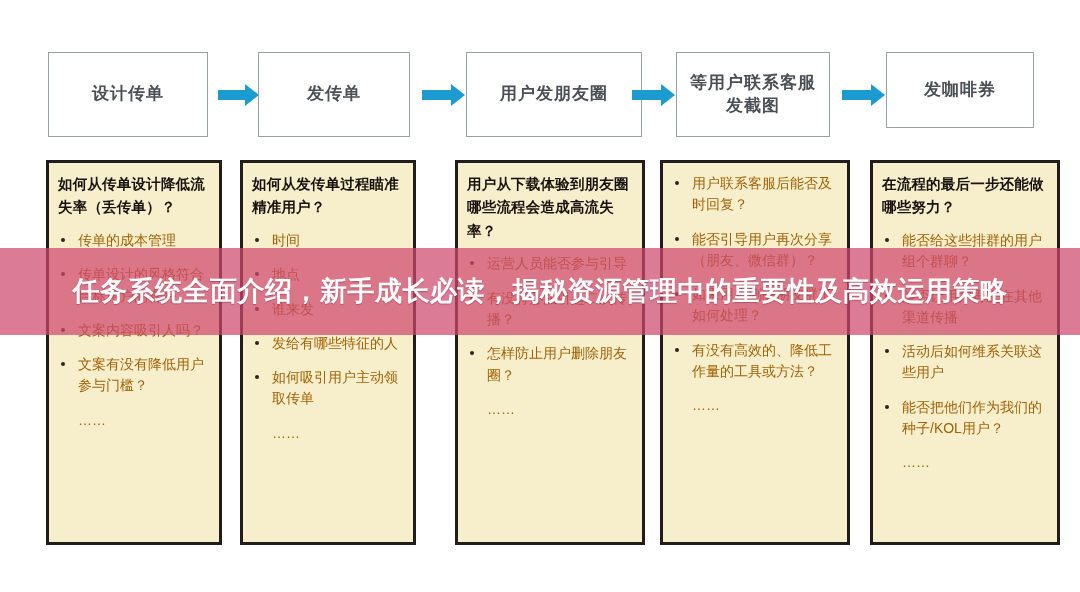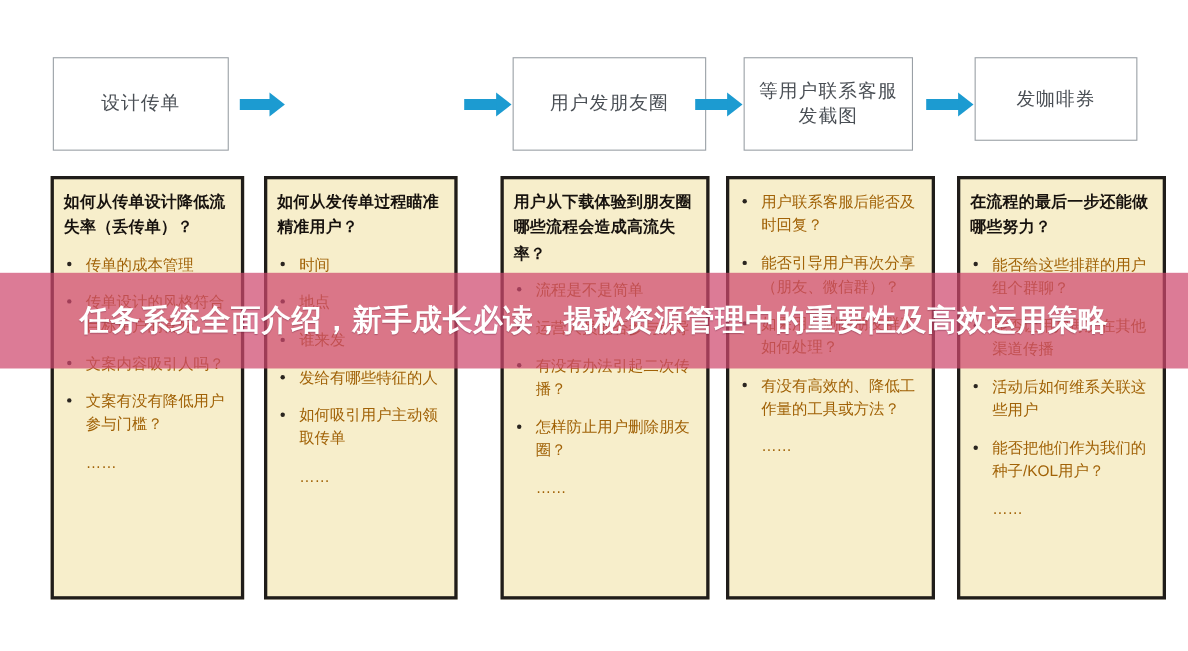--- a/index.html
+++ b/index.html
@@ -7,21 +7,21 @@
     width:1080px;height:592px;
     background:#ffffff;
     font-family:"Liberation Sans","DejaVu Sans",sans-serif;
     overflow:hidden;
     position:relative;
   }
 
   
   #flow-row{
     position:absolute;
-    left:0; top:0; width:1080px; height:155px;
+    left:0; top:0; width:1080px; height:155px;font-weight:bold;
   }
   .flow-box{
     position:absolute;
     box-sizing:border-box;
     background:#ffffff;
     border:1px solid #9aa0a6;
     display:flex;
     align-items:center;
     justify-content:center;
     text-align:center;
@@ -118,20 +118,23 @@
 </head>
 <body>
 
 <div id="flow-row">
 
   <div class="flow-box" style="left:48px;top:52px;width:160px;height:85px;">
     <span>设计传单</span>
   </div>
   <div class="flow-arrow" style="left:218px;top:90px;width:28px;"></div>
 
+  <div class="flow-box" style="left:258px;top:52px;width:152px;height:85px;">
+    <span>发传单</span>
+  </div>
   <div class="flow-arrow" style="left:422px;top:90px;width:30px;"></div>
 
   <div class="flow-box" style="left:466px;top:52px;width:176px;height:85px;">
     <span>用户发朋友圈</span>
   </div>
   <div class="flow-arrow" style="left:632px;top:90px;width:30px;"></div>
 
   <div class="flow-box" style="left:676px;top:52px;width:154px;height:85px;">
     <span>等用户联系客服发截图</span>
   </div>
@@ -163,21 +166,20 @@
       <li> 谁来发</li>
       <li>发给有哪些特征的人</li>
       <li>如何吸引用户主动领取传单</li>
       <li class="ellipsis">……</li>
     </ul>
   </div>
 
   <div class="card" style="left:455px;width:190px;">
     <div class="card-title">用户从下载体验到朋友圈哪些流程会造成高流失率？</div>
     <ul>
-      <li>流程是不是简单</li>
       <li>运营人员能否参与引导</li>
       <li> 有没有办法引起二次传播？</li>
       <li>怎样防止用户删除朋友圈？</li>
       <li class="ellipsis">……</li>
     </ul>
   </div>
 
   <div class="card" style="left:660px;width:190px;">
     <ul>
       <li>用户联系客服后能否及时回复？</li>

